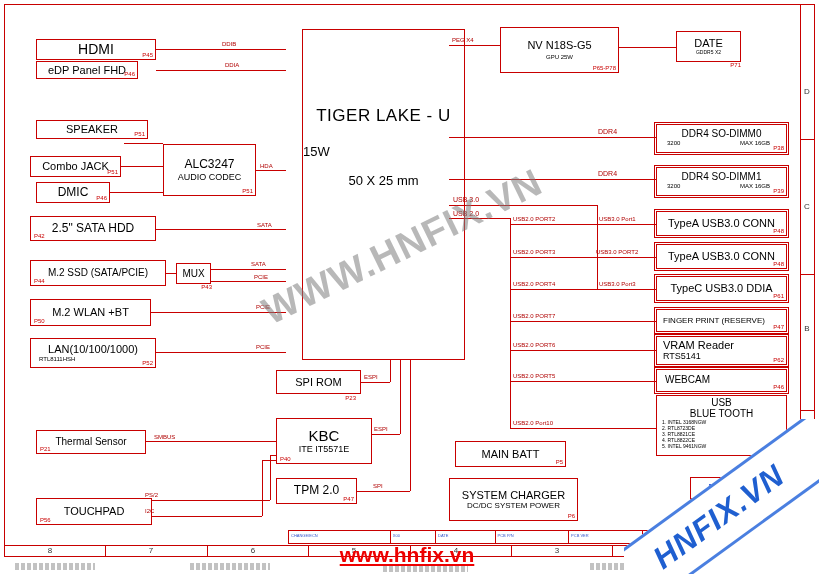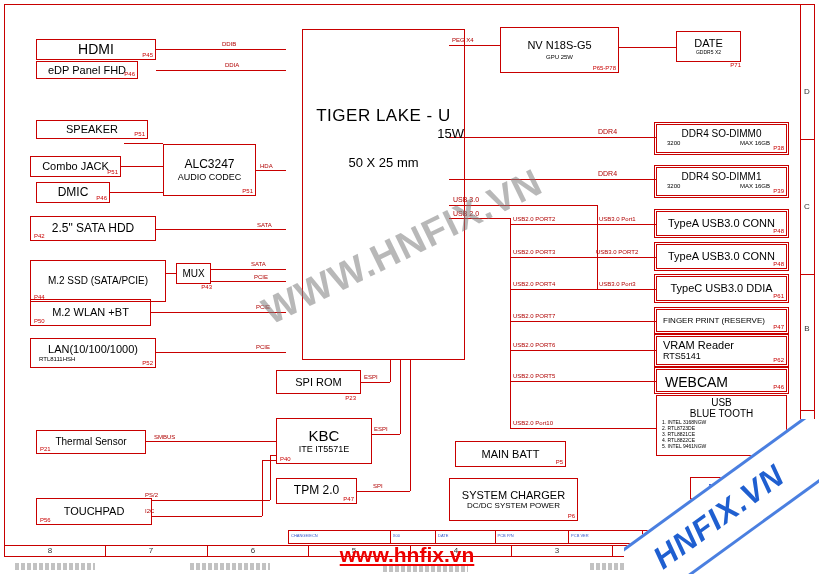--- a/index.html
+++ b/index.html
@@ -127,21 +127,21 @@
 <span class="bl" style="left:596px;top:249px">USB3.0 PORT2</span>
 <span class="bl" style="left:513px;top:281px">USB2.0 PORT4</span>
 <span class="bl" style="left:599px;top:281px">USB3.0 Port3</span>
 <span class="bl" style="left:513px;top:313px">USB2.0 PORT7</span>
 <span class="bl" style="left:513px;top:342px">USB2.0 PORT6</span>
 <span class="bl" style="left:513px;top:373px">USB2.0 PORT5</span>
 <span class="bl" style="left:513px;top:420px">USB2.0 Port10</span>
 
 <div class="box" style="left:302px;top:29px;width:163px;height:331px">
   <div style="text-align:center;margin-top:76px;font-size:17px;letter-spacing:.5px">TIGER LAKE - U</div>
-  <div style="text-align:right;font-size:13px">15W</div>
+  <div style="text-align:left;margin-top:18px;font-size:13px">15W</div>
   <div style="text-align:center;margin-top:14px;font-size:13px">50 X 25 mm</div>
 </div>
 
 <div class="box cbox" style="left:36px;top:39px;width:120px;height:21px;font-size:14px">
   <span>HDMI</span>
   <span class="pin pbr">P45</span>
 </div>
 <div class="box cbox" style="left:36px;top:61px;width:102px;height:18px;font-size:11px">
   <span>eDP Panel FHD</span>
   <span class="pin pbr">P46</span>
@@ -160,21 +160,21 @@
 </div>
 <div class="box cbox" style="left:163px;top:144px;width:93px;height:52px">
   <span style="font-size:12px">ALC3247</span>
   <span style="font-size:9px">AUDIO CODEC</span>
   <span class="pin pbr">P51</span>
 </div>
 <div class="box cbox" style="left:30px;top:216px;width:126px;height:25px;font-size:12px">
   <span>2.5" SATA HDD</span>
   <span class="pin pbl">P42</span>
 </div>
-<div class="box cbox" style="left:30px;top:260px;width:136px;height:42px;font-size:10px">
+<div class="box cbox" style="left:30px;top:260px;width:136px;height:26px;font-size:10px">
   <span>M.2 SSD (SATA/PCIE)</span>
   <span class="pin pbl">P44</span>
 </div>
 <div class="box cbox" style="left:176px;top:263px;width:35px;height:21px;font-size:10px">
   <span>MUX</span>
   <span class="pin" style="right:-2px;bottom:-7px">P43</span>
 </div>
 <div class="box cbox" style="left:30px;top:299px;width:121px;height:27px;font-size:11px">
   <span>M.2 WLAN +BT</span>
   <span class="pin pbl">P50</span>
@@ -257,21 +257,21 @@
 <div class="box dbl" style="left:656px;top:309px;width:131px;height:23px">
   <div style="font-size:8px;padding:6px 0 0 6px">FINGER PRINT (RESERVE)</div>
   <span class="pin pbr">P47</span>
 </div>
 <div class="box dbl" style="left:656px;top:336px;width:131px;height:29px">
   <div style="font-size:11px;padding:2px 0 0 6px">VRAM Reader</div>
   <div style="font-size:9px;padding-left:6px">RTS5141</div>
   <span class="pin pbr">P62</span>
 </div>
 <div class="box dbl" style="left:656px;top:369px;width:131px;height:23px">
-  <div style="font-size:14px;padding:4px 0 0 8px">WEBCAM</div>
+  <div style="font-size:10px;padding:4px 0 0 8px">WEBCAM</div>
   <span class="pin pbr">P46</span>
 </div>
 <div class="box" style="left:656px;top:395px;width:131px;height:61px">
   <div style="font-size:10px;text-align:center;margin-top:1px">USB</div>
   <div style="font-size:10px;text-align:center">BLUE TOOTH</div>
   <div style="font-size:5px;line-height:6px;padding-left:5px">
     <span style="display:block">1. INTEL 3168NGW</span>
     <span style="display:block">2. RTL8723DE</span>
     <span style="display:block">3. RTL8821CE</span>
     <span style="display:block">4. RTL8822CE</span>

